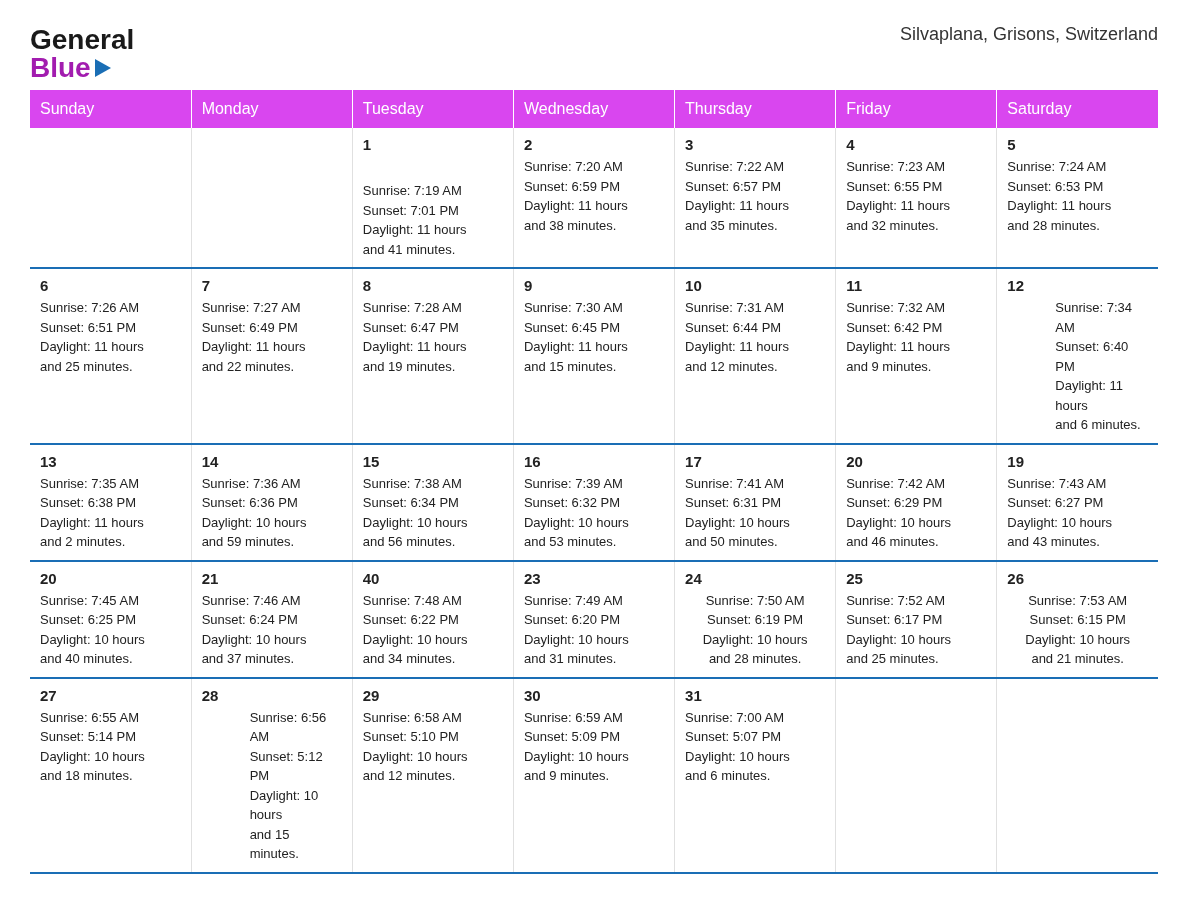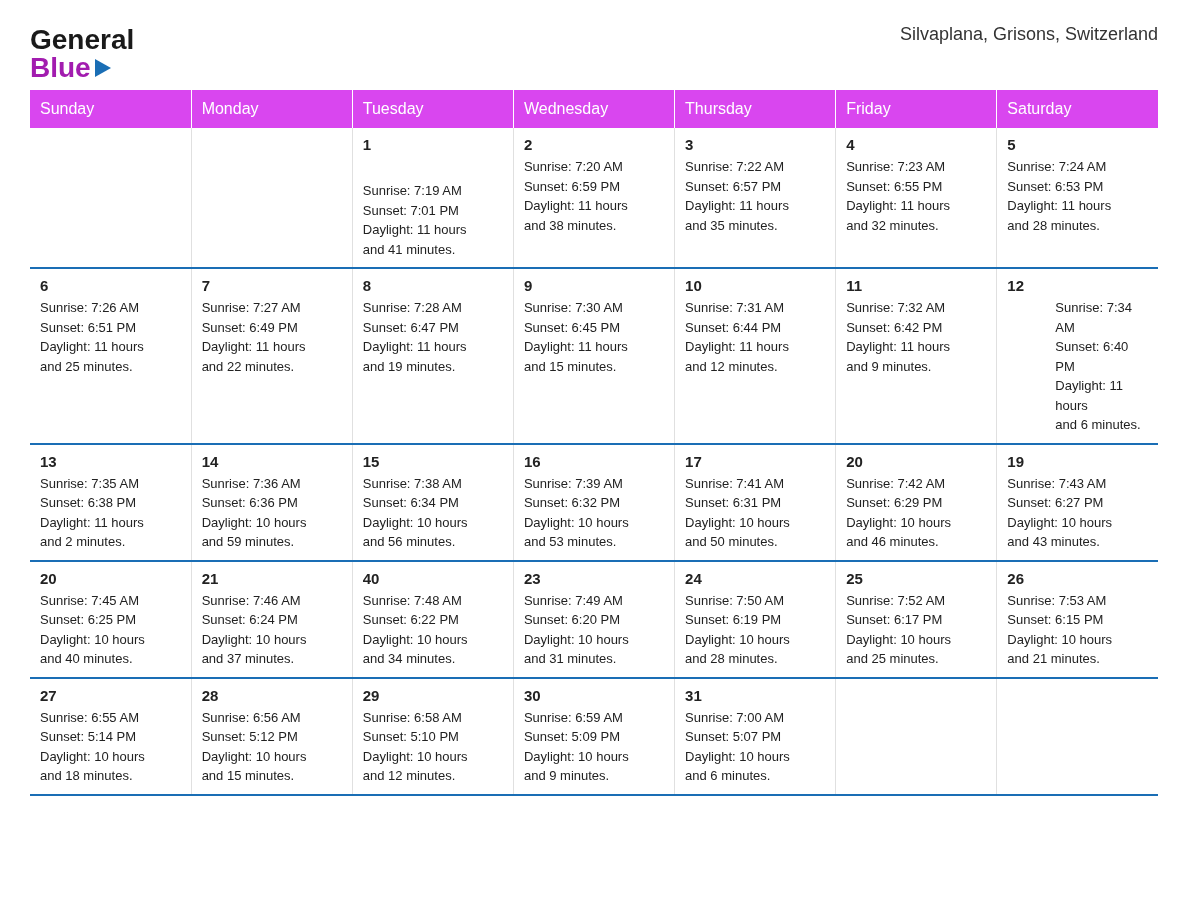--- a/index.html
+++ b/index.html
@@ -300,51 +300,51 @@
         </td>
         <td>
           <span class="day-number">23</span>
           <div class="day-info" style="white-space: pre-line;">Sunrise: 7:49 AM
 Sunset: 6:20 PM
 Daylight: 10 hours
 and 31 minutes.</div>
         </td>
         <td>
           <span class="day-number">24</span>
-          <div class="day-info" style="white-space: pre-line;">Sunrise: 7:50 AM
+          <div class="day-info" style="white-space: pre-line; text-align: center;">Sunrise: 7:50 AM
 Sunset: 6:19 PM
 Daylight: 10 hours
 and 28 minutes.</div>
         </td>
         <td>
           <span class="day-number">25</span>
           <div class="day-info" style="white-space: pre-line;">Sunrise: 7:52 AM
 Sunset: 6:17 PM
 Daylight: 10 hours
 and 25 minutes.</div>
         </td>
         <td>
           <span class="day-number">26</span>
-          <div class="day-info" style="white-space: pre-line;">Sunrise: 7:53 AM
+          <div class="day-info" style="white-space: pre-line; text-align: center;">Sunrise: 7:53 AM
 Sunset: 6:15 PM
 Daylight: 10 hours
 and 21 minutes.</div>
         </td>
       </tr>
       <tr>
         <td>
           <span class="day-number">27</span>
           <div class="day-info" style="white-space: pre-line;">Sunrise: 6:55 AM
 Sunset: 5:14 PM
 Daylight: 10 hours
 and 18 minutes.</div>
         </td>
         <td>
           <span class="day-number">28</span>
-          <div class="day-info" style="white-space: pre-line;">Sunrise: 6:56 AM
+          <div class="day-info" style="white-space: pre-line; margin-left: 48px;">Sunrise: 6:56 AM
 Sunset: 5:12 PM
 Daylight: 10 hours
 and 15 minutes.</div>
         </td>
         <td>
           <span class="day-number">29</span>
           <div class="day-info" style="white-space: pre-line;">Sunrise: 6:58 AM
 Sunset: 5:10 PM
 Daylight: 10 hours
 and 12 minutes.</div>

